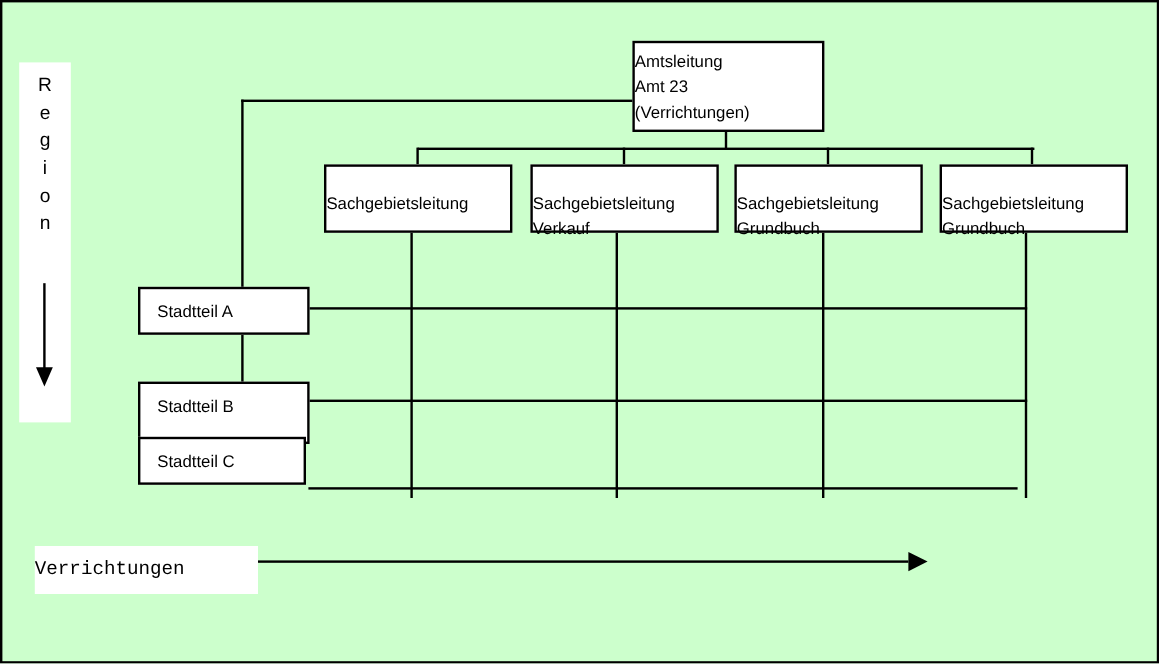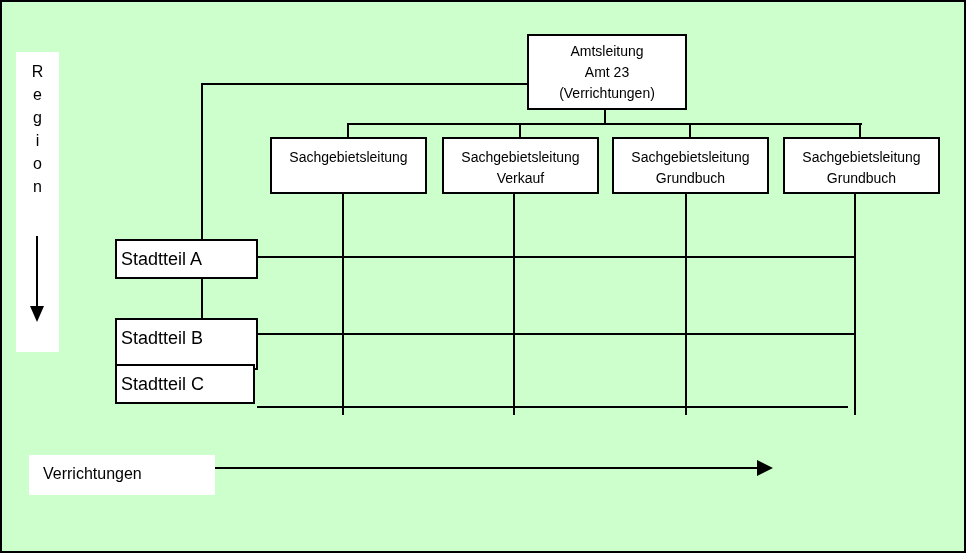--- a/index.html
+++ b/index.html
@@ -15,49 +15,49 @@
     overflow: hidden;
   }
   .line { position: absolute; background: #000000; }
   .box {
     position: absolute;
     background: #ffffff;
     border: 2px solid #000000;
     box-sizing: border-box;
   }
   .org-box {
-    text-align: center;
+    text-align: left;
     font-size: 14px;
     line-height: 21px;
   }
   .root-box { padding-top: 5px; }
-  .dept-box { padding-top: 8px; }
+  .dept-box { padding-top: 20px; }
   .district-box {
-    font-size: 18px;
+    font-size: 14px;
     line-height: 36px;
-    padding-left: 4px;
+    padding-left: 14px;
   }
   .axis-strip {
     position: absolute;
     background: #ffffff;
   }
   .v-letters {
     position: absolute;
     top: 8px;
     left: 0;
     width: 100%;
     text-align: center;
     font-size: 16px;
   }
   .v-letters span { display: block; line-height: 23px; }
   .h-axis-label {
     font-size: 16px;
     line-height: 38px;
-    padding-left: 14px;
     white-space: nowrap;
+    font-family: Liberation Mono, monospace;
   }
   .arrowhead-down {
     position: absolute;
     width: 0; height: 0;
     border-left: 7px solid transparent;
     border-right: 7px solid transparent;
     border-top: 16px solid #000000;
   }
   .arrowhead-right {
     position: absolute;

